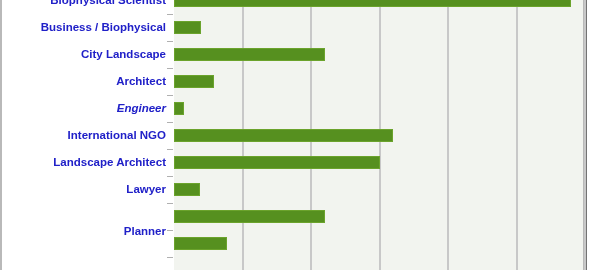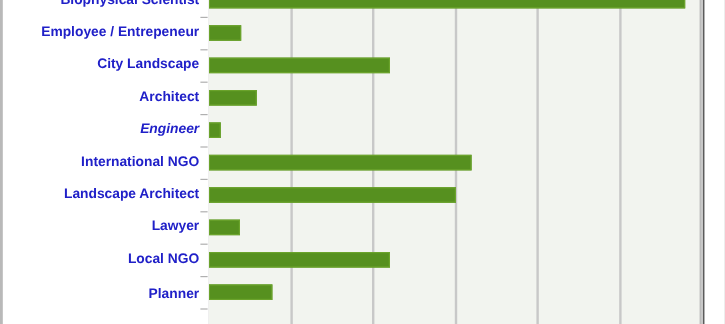--- a/index.html
+++ b/index.html
@@ -8,21 +8,21 @@
     background:#ffffff;
     font-family:"Liberation Sans", sans-serif;
     overflow:hidden;
   }
   #chart-root{
     position:relative;
     width:604px;height:270px;
     box-sizing:border-box;
     border-left:2px solid #b9b9b9;
     border-right:2px solid #b9b9b9;
-    background:#404040;
+    background:#737373;
   }
   
   #label-column{
     position:absolute;left:0;top:0;width:172px;height:270px;
     background:#ffffff;
   }
   .cat-label{
     position:absolute;right:8px;
     height:27px;line-height:27px;
     font-size:11.5px;font-weight:bold;
@@ -106,29 +106,28 @@
       </div>
       <div class="bar-row" style="top: 230px;">
         <div class="bar" title="Planner: 3.9" style="width: 53.43px; top: 7px; background: rgb(86, 144, 31); border-color: rgb(107, 163, 44);"></div>
       </div>
     </div>
   <div id="plot-right-pad"></div>
   <div class="axis-spine"></div>
 
   <div id="label-column">
       <div class="cat-label" style="top: -13px;">Biophysical Scientist</div>
-      <div class="cat-label" style="top: 14px;">Employee / Entrepeneur</div>
+      <div class="cat-label" style="top: 14px;">Business / Biophysical</div>
       <div class="cat-label" style="top: 41px;">City Landscape</div>
       <div class="cat-label" style="top: 68px;">Architect</div>
       <div class="cat-label" style="top: 95px; font-style: italic;">Engineer</div>
       <div class="cat-label" style="top: 122px;">International NGO</div>
       <div class="cat-label" style="top: 149px;">Landscape Architect</div>
       <div class="cat-label" style="top: 176px; text-align: right;">Lawyer</div>
-      <div class="cat-label" style="top: 203px;">Local NGO</div>
-      <div class="cat-label" style="top: 232px;">Planner</div>
+      <div class="cat-label" style="top: 218px;">Planner</div>
     </div>
 
 <div class="tickmark" style="top: 14px;"></div>
     <div class="tickmark" style="top: 41px;"></div>
     <div class="tickmark" style="top: 68px;"></div>
     <div class="tickmark" style="top: 95px;"></div>
     <div class="tickmark" style="top: 122px;"></div>
     <div class="tickmark" style="top: 149px;"></div>
     <div class="tickmark" style="top: 176px;"></div>
     <div class="tickmark" style="top: 203px;"></div>

